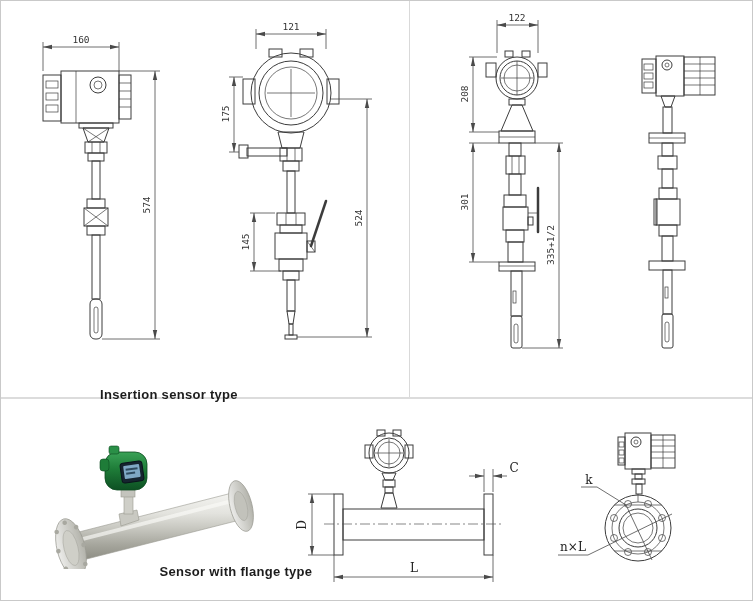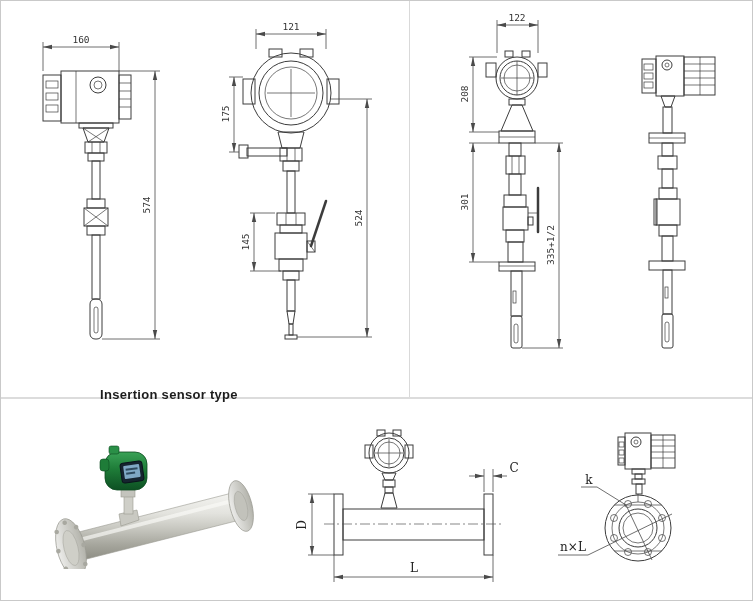--- a/index.html
+++ b/index.html
@@ -313,20 +313,21 @@
       <rect x="78" y="20" width="10" height="8" rx="2" fill="#2a8f47" stroke="#0c4a20" stroke-width="0.6"></rect>
       <g transform="rotate(-8 101 46)">
         <rect x="90" y="36" width="22" height="20" rx="3" fill="#16242f" stroke="#0a141c"></rect>
         <rect x="93" y="39" width="16" height="13" rx="1" fill="#7fa8c4"></rect>
         <rect x="95" y="42" width="12" height="2" fill="#2e4a5e"></rect>
         <rect x="95" y="46" width="9" height="2" fill="#2e4a5e"></rect>
       </g>
     </g>
   </svg>
 
+  <div class="cap cap-c">Sensor with flange type</div>
 
   <svg style="left:295px;top:408px" width="235" height="190" viewBox="0 0 235 190">
     <g>
       <circle class="s" cx="93" cy="44" r="20"></circle>
       <circle class="s" cx="93" cy="44" r="15"></circle>
       <circle class="t" cx="93" cy="44" r="11"></circle>
       <line class="t" x1="93" y1="30" x2="93" y2="58"></line>
       <line class="t" x1="79" y1="44" x2="107" y2="44"></line>
       <rect class="s" x="81" y="21" width="8" height="6"></rect>
       <rect class="s" x="97" y="21" width="8" height="6"></rect>

